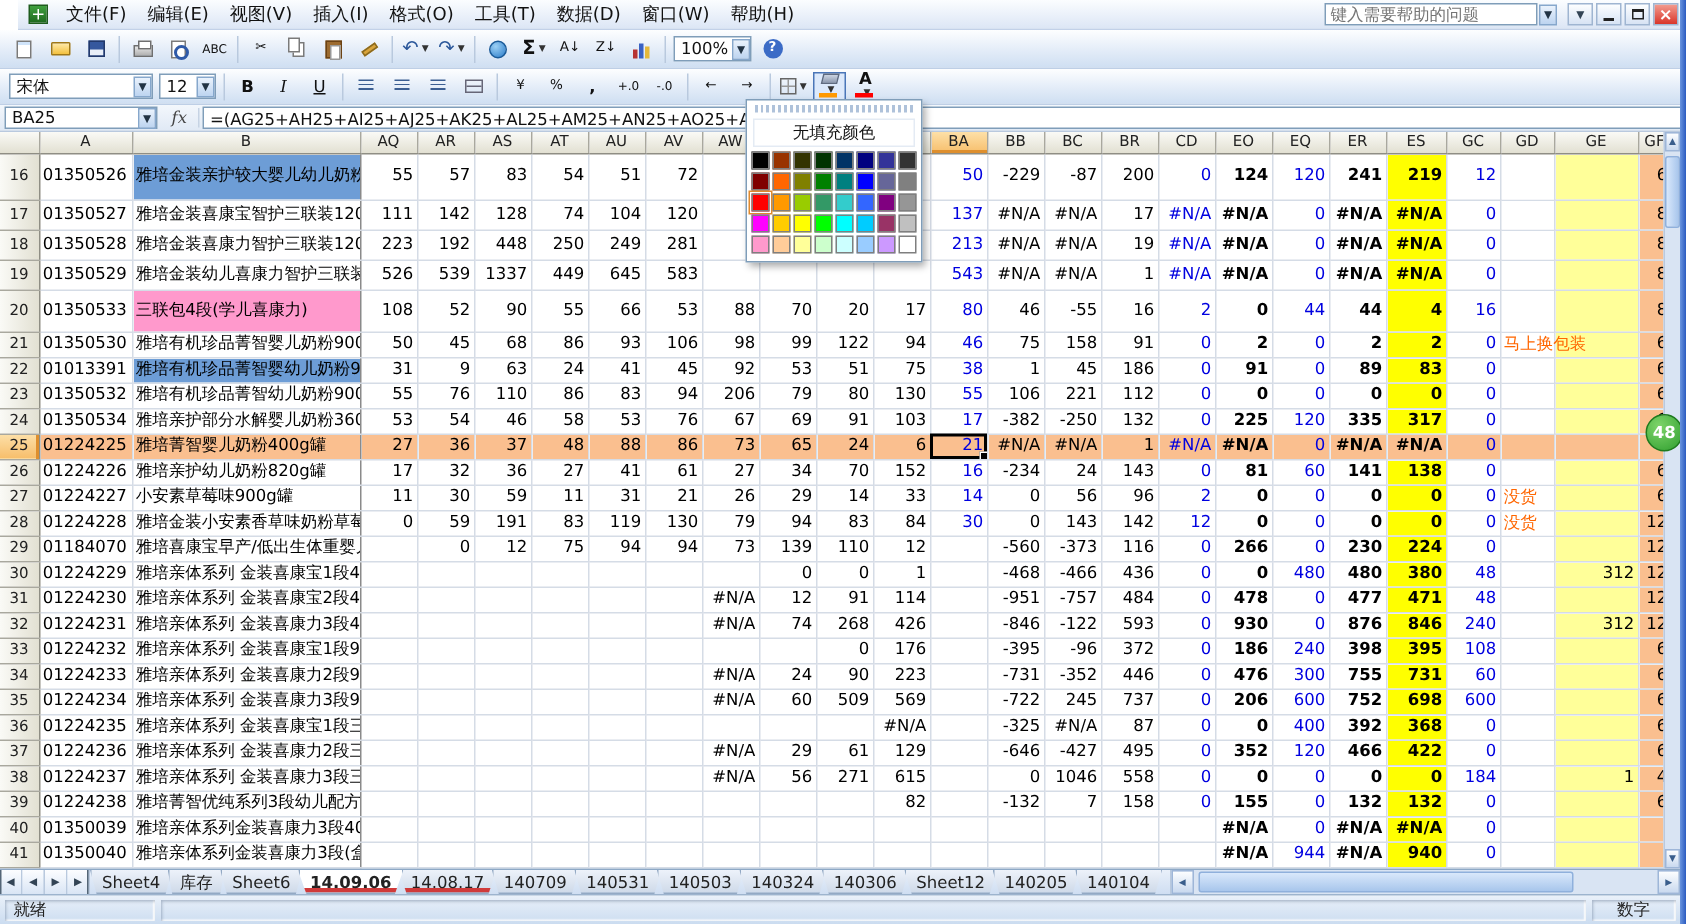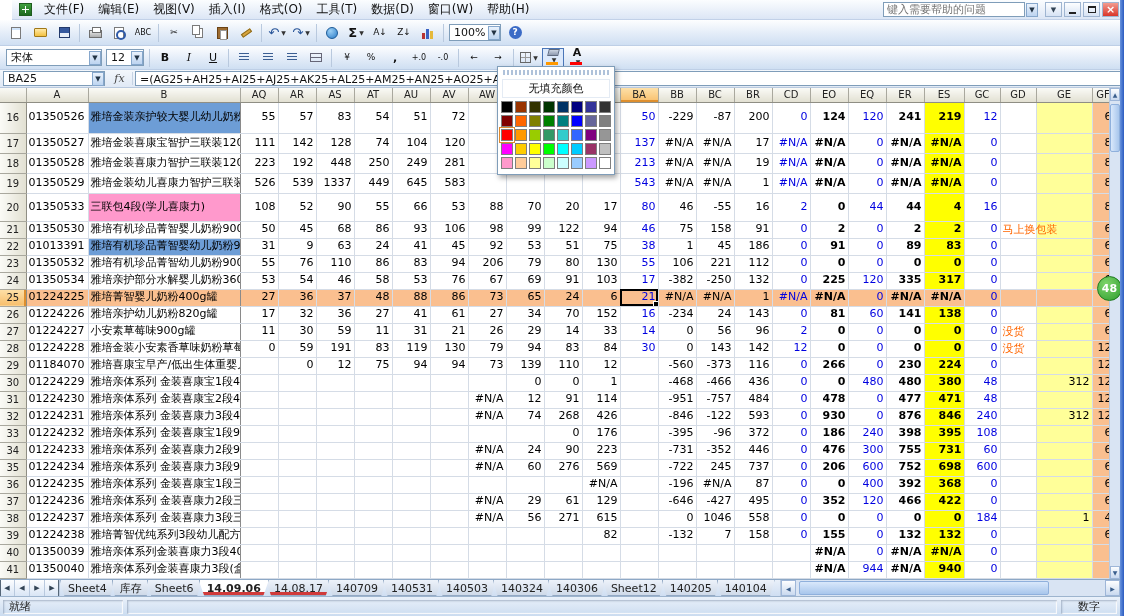--- a/index.html
+++ b/index.html
@@ -125,21 +125,21 @@
 .tab.active{background:#fff;font-weight:bold;z-index:2}
 .tab.redline{box-shadow:inset 0 -3px 0 #D03A3A}
 .hscroll{flex:1;margin-left:8px;background:#D9E4F3;border-left:1px solid #B9C9DE;position:relative;display:flex;align-items:center}
 .hscroll .sbtn{width:15px;height:100%;line-height:15px}
 .hscroll .sbtn:last-child{position:absolute;right:0;top:0}
 .hthumb{position:absolute;left:18px;width:250px;top:1px;bottom:1px;background:linear-gradient(#D9E8FB,#A8C6EC);border:1px solid #8FB0DC;border-radius:2px}
 
 
 .statusbar{position:absolute;top:596px;left:0;right:4px;height:20px;background:linear-gradient(#EAF1FA,#CBDCF0);border-top:1px solid #9DB4CE;display:flex;align-items:center;padding:0 3px;z-index:20}
 .sb-cell{height:14px;box-shadow:inset 1px 1px 2px rgba(90,110,140,.45),inset -1px -1px 1px #fff;display:flex;align-items:center;padding:0 6px;font-size:11px;color:#222}
-.sb-ready{width:120px}
+.sb-ready{width:100px}
 .sb-fill{flex:1;margin:0 4px}
 .sb-num{width:56px;justify-content:center}
 </style>
 </head>
 <body>
 
 <div class="app">
   <div class="blue-edge"></div>
 
   <div class="menubar">
@@ -926,21 +926,21 @@
             <td class="c-txt">01224234</td>
             <td class="c-txt c-b">雅培亲体系列 金装喜康力3段900g</td>
             <td></td>
             <td></td>
             <td></td>
             <td></td>
             <td></td>
             <td></td>
             <td>#N/A</td>
             <td>60</td>
-            <td>276</td>
+            <td>509</td>
             <td>569</td>
             <td class="c-blu"></td>
             <td>-722</td>
             <td>245</td>
             <td>737</td>
             <td class="c-blu">0</td>
             <td class="c-bld">206</td>
             <td class="c-blu">600</td>
             <td class="c-bld">752</td>
             <td class="c-bld c-es">698</td>
@@ -957,21 +957,21 @@
             <td></td>
             <td></td>
             <td></td>
             <td></td>
             <td></td>
             <td></td>
             <td></td>
             <td></td>
             <td>#N/A</td>
             <td class="c-blu"></td>
-            <td>-196</td>
+            <td>-325</td>
             <td>#N/A</td>
             <td>87</td>
             <td class="c-blu">0</td>
             <td class="c-bld">0</td>
             <td class="c-blu">400</td>
             <td class="c-bld">392</td>
             <td class="c-bld c-es">368</td>
             <td class="c-blu">0</td>
             <td class="c-note"></td>
             <td class="c-ge"></td>

